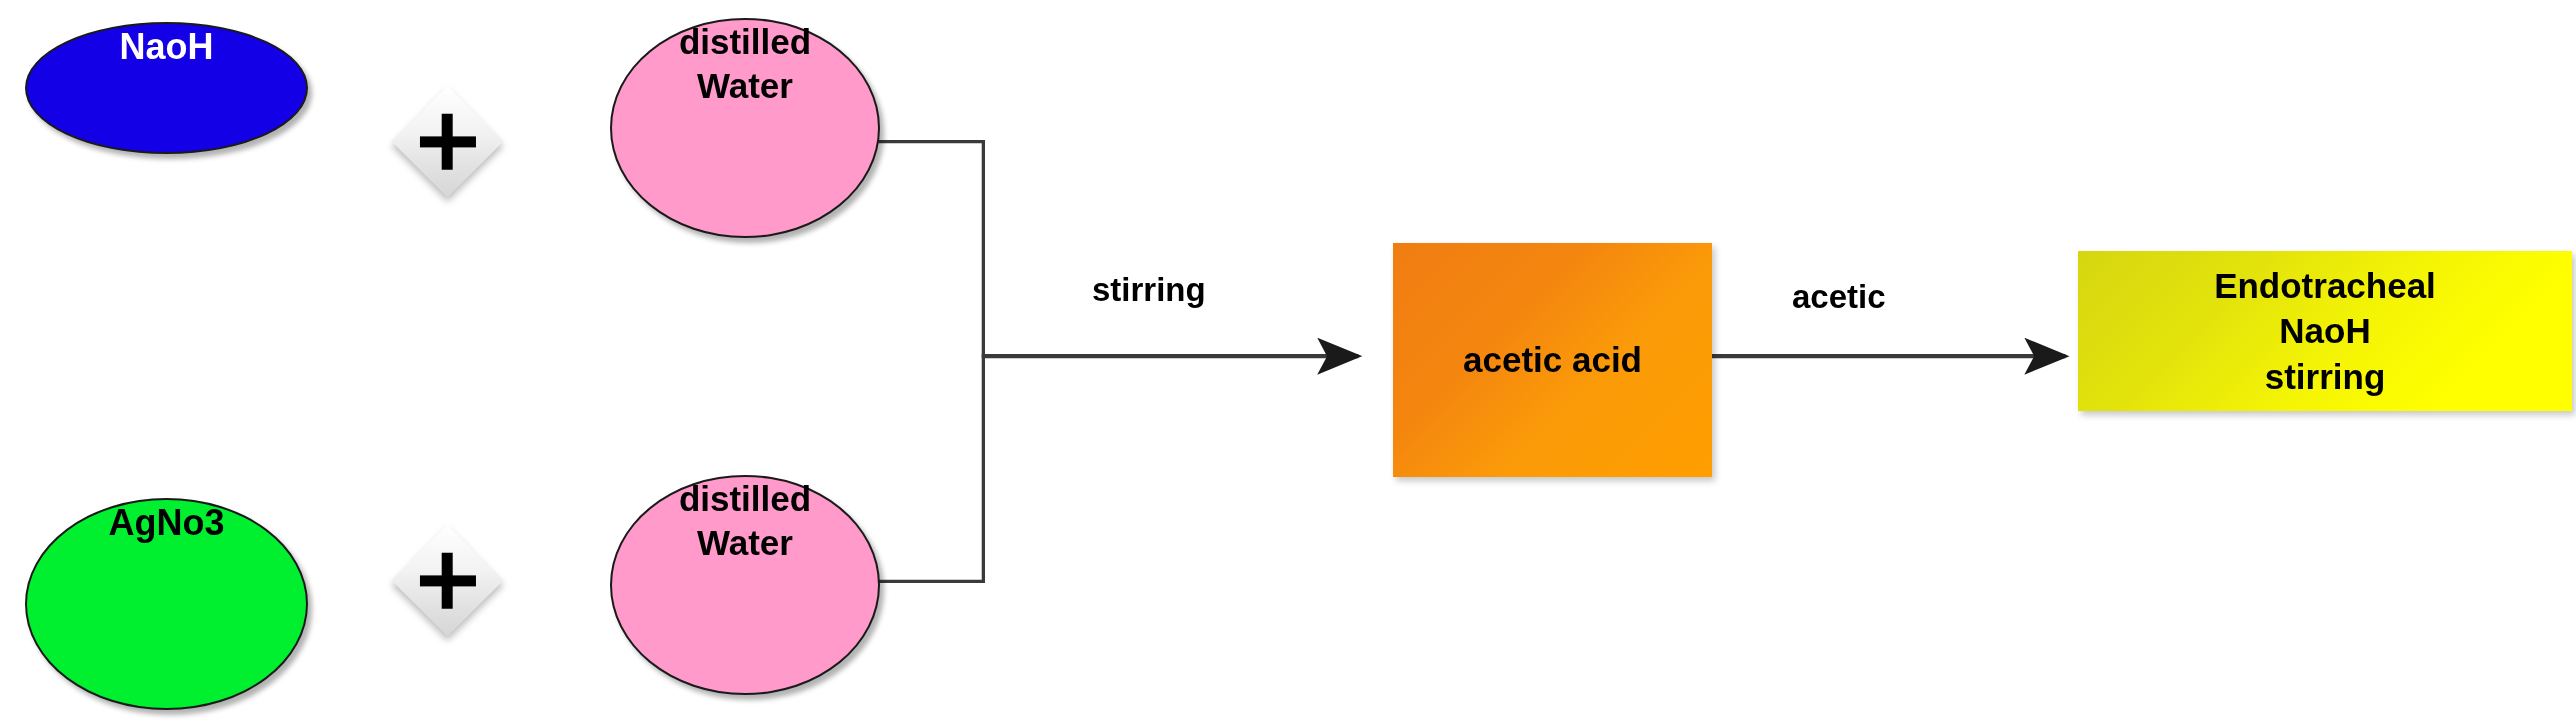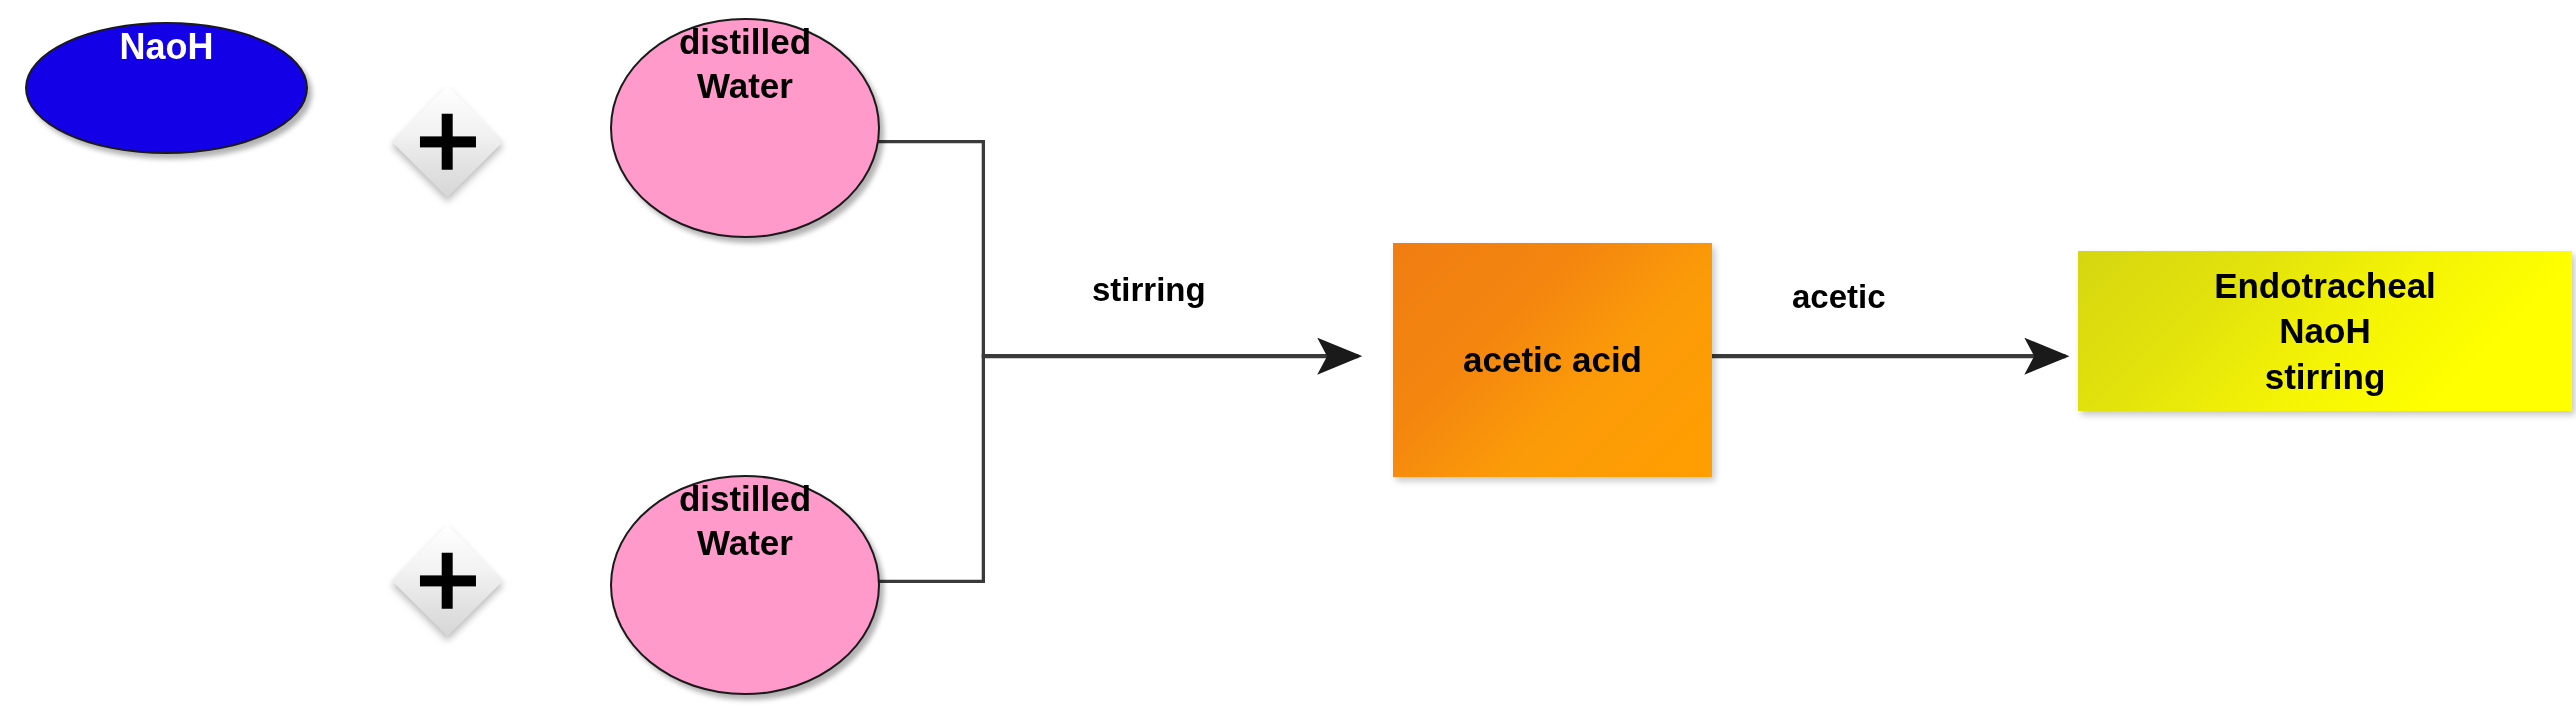--- a/index.html
+++ b/index.html
@@ -155,20 +155,23 @@
 
     <path d="M1194,433 L1652,433" fill="none" stroke="#3a3a3a" stroke-width="5" marker-end="url(#arrowhead)"></path>
 
     <path d="M2056,433 L2512,433" fill="none" stroke="#3a3a3a" stroke-width="5" marker-end="url(#arrowhead)"></path>
   </svg>
 
   <div class="node-ellipse" id="node-naoh">
     <span class="node-label">NaoH</span>
   </div>
 
+  <div class="node-ellipse" id="node-agno3">
+    <span class="node-label">AgNo3</span>
+  </div>
 
   <div class="plus-diamond" id="plus-top"></div>
   <div class="plus-diamond" id="plus-bottom"></div>
 
   <div class="node-ellipse" id="node-water-top">
     <span class="node-label">
       <span>distilled</span><br>
       <span>Water</span>
     </span>
   </div>

